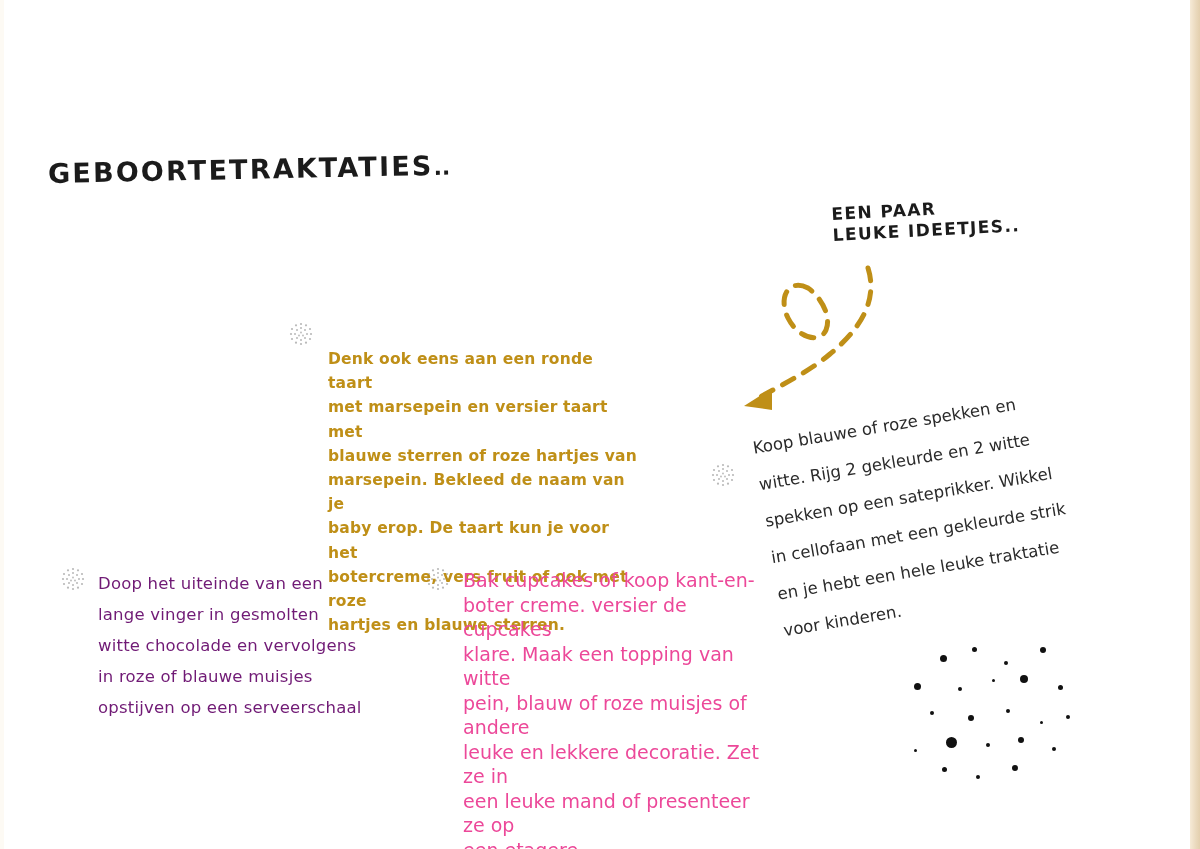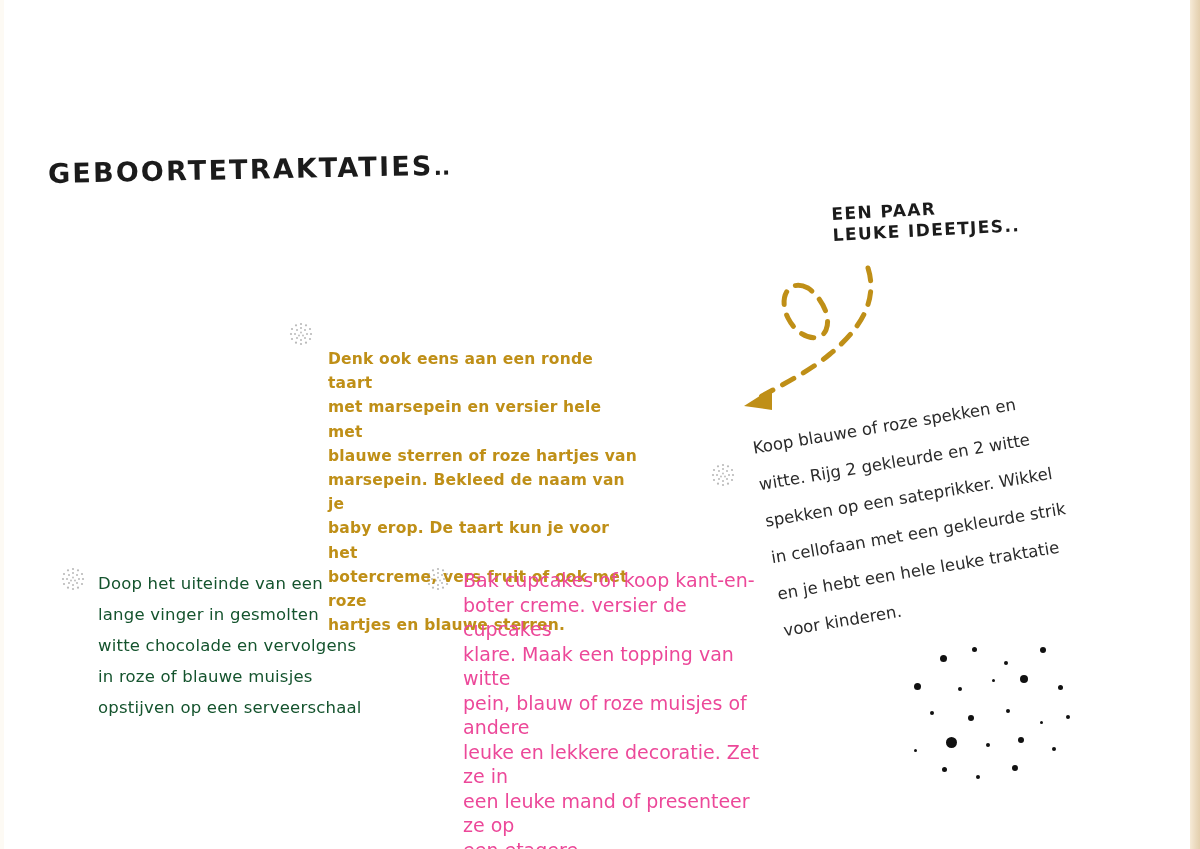--- a/index.html
+++ b/index.html
@@ -89,21 +89,21 @@
     color: #bf8f17;
     font-weight: bold;
     font-size: 15.5px;
     line-height: 24.2px;
     letter-spacing: 0.2px;
     margin-top: 32px;
   }
   .block-gold .ln { display: block; }
 
   .block-handwriting {
-    color: #14532d;
+    color: #701a75;
     font-size: 16.5px;
     line-height: 31px;
     letter-spacing: 0.2px;
   }
   .block-left {
     left: 98px;
     top: 568px;
     width: 270px;
   }
   .block-left .ln { display: block; }
@@ -294,21 +294,21 @@
           <circle cx="9" cy="9" r="1"></circle>
         <circle cx="13" cy="11.5" r="0.9"></circle>
           <circle cx="15" cy="14.5" r="0.9"></circle>
           <circle cx="11" cy="14.5" r="0.9"></circle>
       </g>
     </svg>
   </div>
 
   <div class="block block-gold">
     <span class="ln">Denk ook eens aan een ronde taart</span>
-    <span class="ln">met marsepein en versier hele met</span>
+    <span class="ln">met marsepein en versier taart met</span>
     <span class="ln">blauwe sterren of roze hartjes van</span>
     <span class="ln">marsepein. Bekleed de naam van je</span>
     <span class="ln">baby erop. De taart kun je voor het</span>
     <span class="ln">botercreme, vers fruit of ook met roze</span>
     <span class="ln">hartjes en blauwe sterren.</span>
   </div>
 
   <div class="block block-handwriting block-left">
     <span class="ln">Doop het uiteinde van een</span>
     <span class="ln">lange vinger in gesmolten</span>

